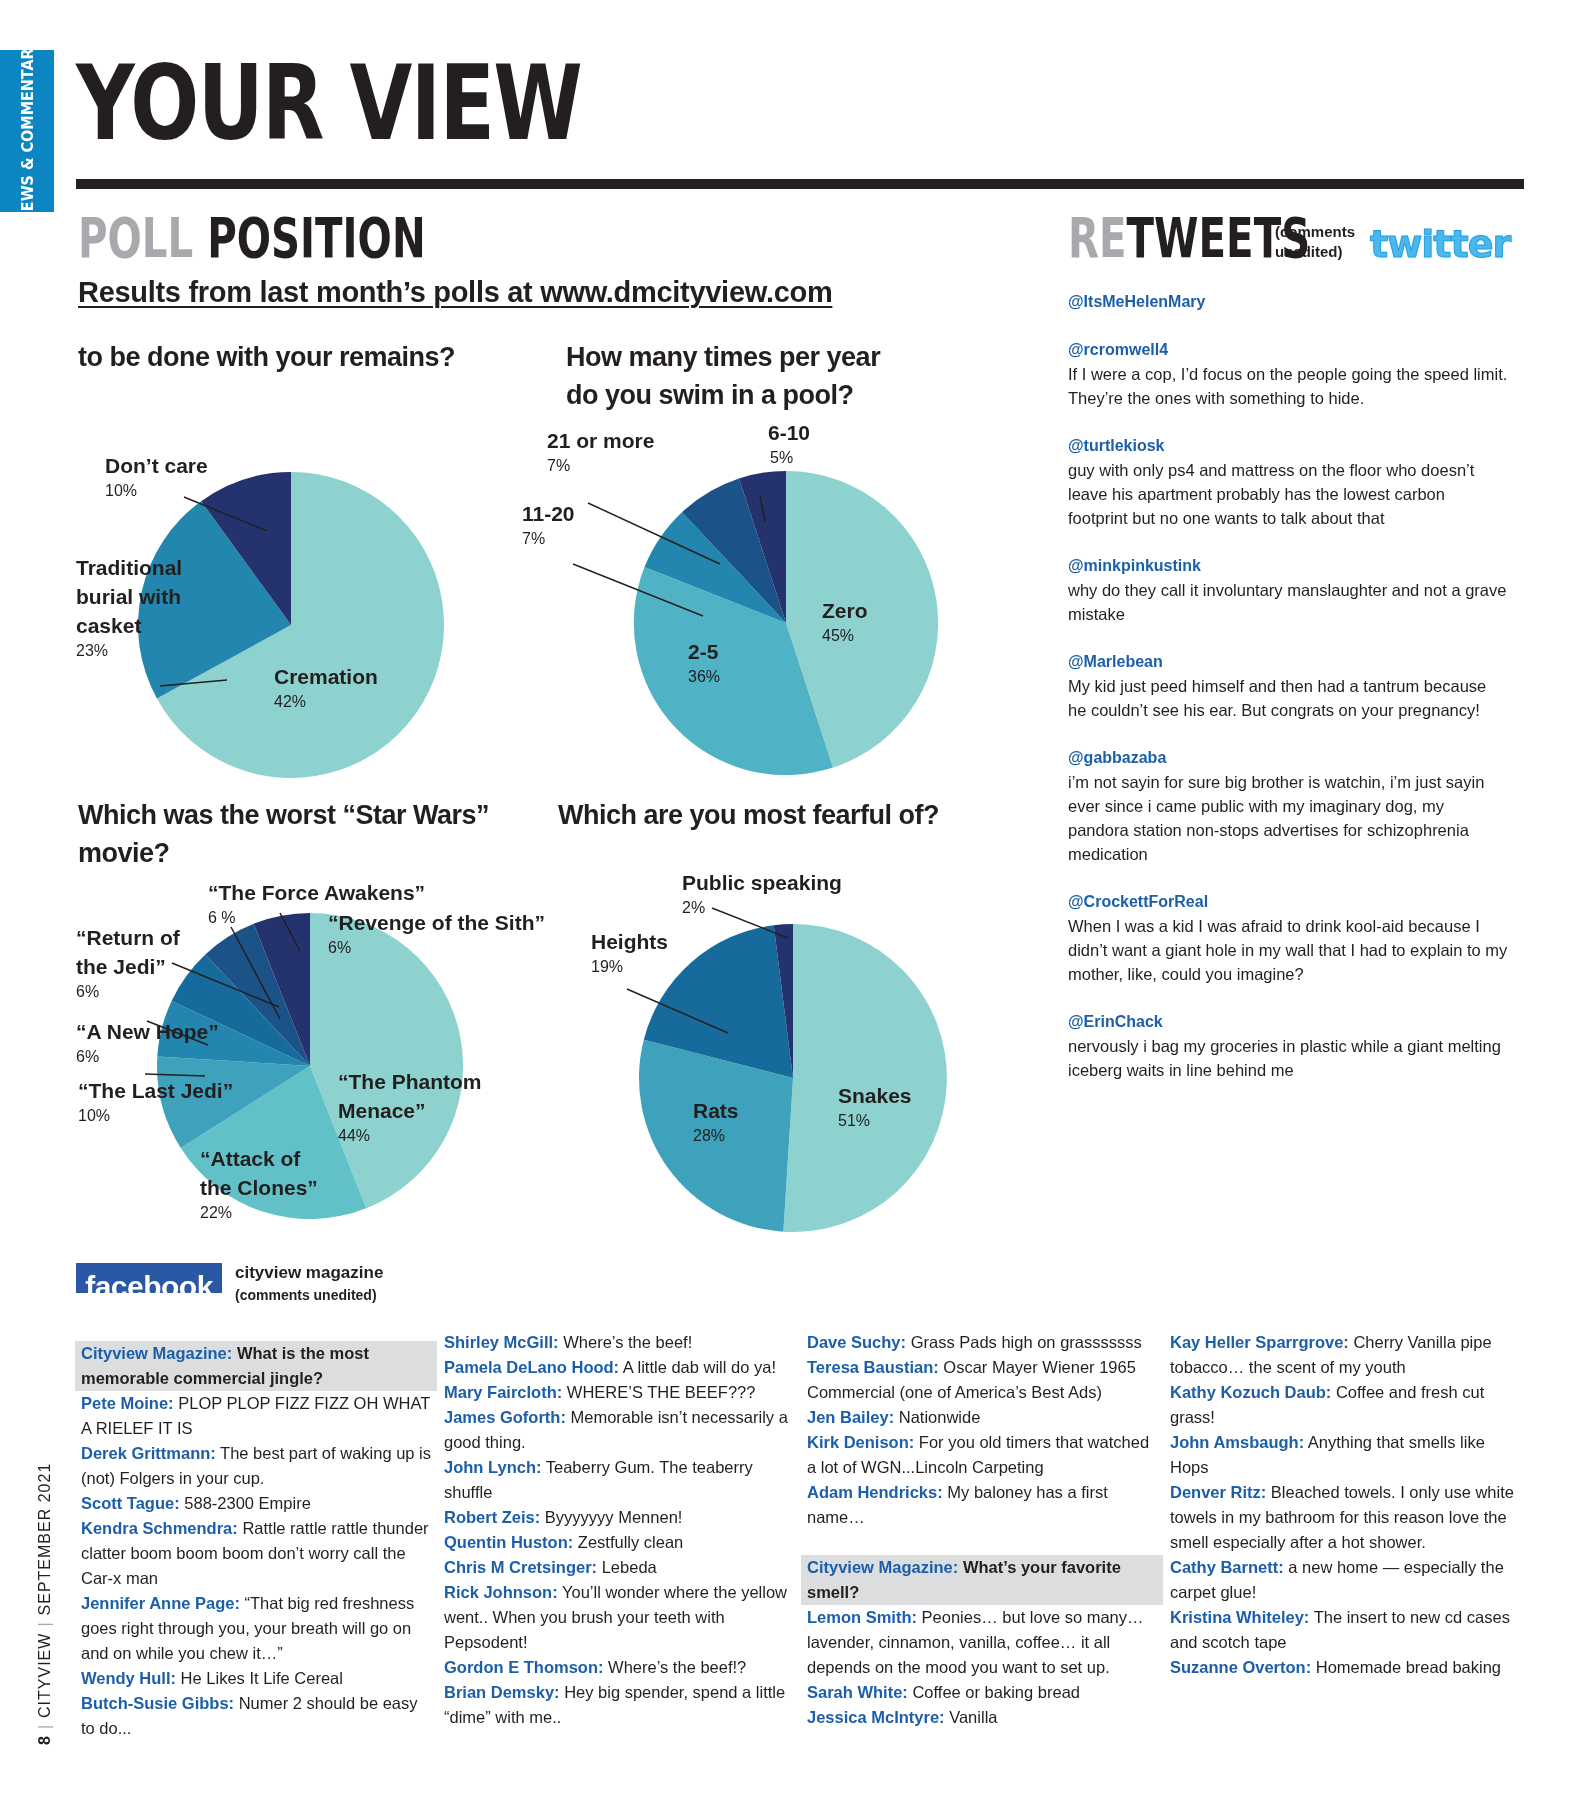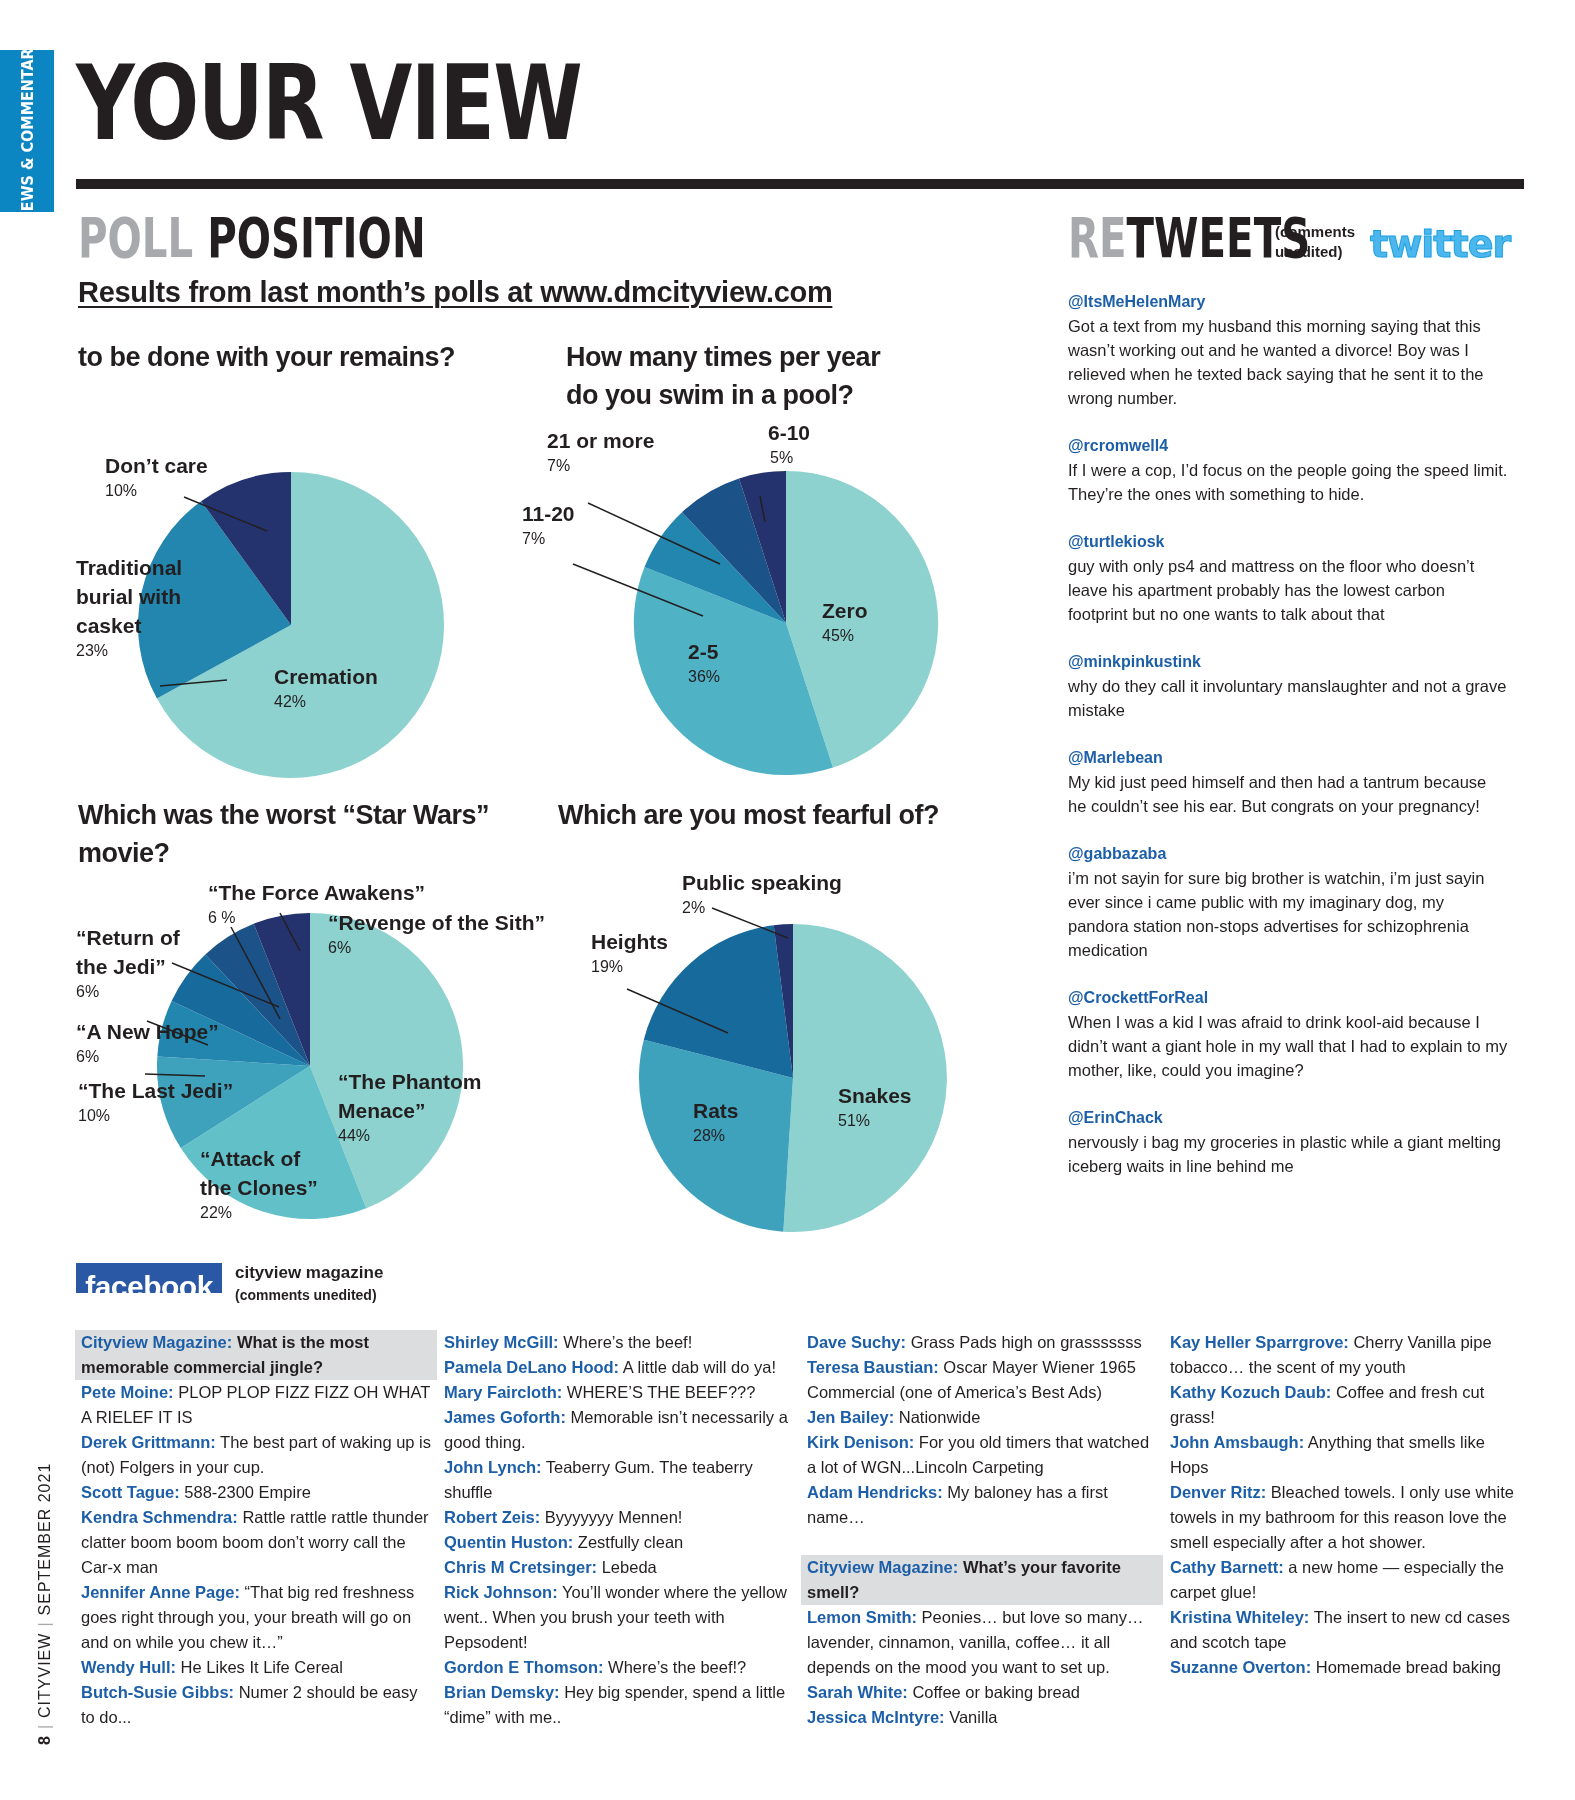--- a/index.html
+++ b/index.html
@@ -234,21 +234,20 @@
 </div>
 <div class="rt-note">
   <div>(comments</div>
   <div>unedited)</div>
 </div>
 <div class="twitter-logo">twitter</div>
 
 <div class="tweets">
   <div class="tweet">
       <span class="handle">@ItsMeHelenMary</span>
-      <span class="text">Got a text from my husband this morning saying that this wasn’t working out and he wanted a divorce! Boy was I relieved when he texted back saying that he sent it to the wrong number.</span>
     </div>
   <div class="tweet">
       <span class="handle">@rcromwell4</span>
       <span class="text">If I were a cop, I’d focus on the people going the speed limit. They’re the ones with something to hide.</span>
     </div>
   <div class="tweet">
       <span class="handle">@turtlekiosk</span>
       <span class="text">guy with only ps4 and mattress on the floor who doesn’t leave his apartment probably has the lowest carbon footprint but no one wants to talk about that</span>
     </div>
   <div class="tweet">
@@ -272,21 +271,21 @@
       <span class="text">nervously i bag my groceries in plastic while a giant melting iceberg waits in line behind me</span>
     </div>
 </div>
 
 <div class="fb-logo">facebook</div>
 <div class="fb-head">
   <span class="a">cityview magazine</span>
   <span class="b">(comments unedited)</span>
 </div>
 
-<div class="fb-col" style="left:81px;">
+<div class="fb-col" style="left:81px;margin-top:11px;">
   <div class="fb-q"><span class="who">Cityview Magazine:</span><span> What is the most memorable commercial jingle?</span></div>
   <div class="c"><span class="who">Pete Moine:</span><span> PLOP PLOP FIZZ FIZZ OH WHAT A RIELEF IT IS</span></div>
   <div class="c"><span class="who">Derek Grittmann:</span><span> The best part of waking up is (not) Folgers in your cup.</span></div>
   <div class="c"><span class="who">Scott Tague:</span><span> 588-2300 Empire</span></div>
   <div class="c"><span class="who">Kendra Schmendra:</span><span> Rattle rattle rattle thunder clatter boom boom boom don’t worry call the Car-x man</span></div>
   <div class="c"><span class="who">Jennifer Anne Page:</span><span> “That big red freshness goes right through you, your breath will go on and on while you chew it…”</span></div>
   <div class="c"><span class="who">Wendy Hull:</span><span> He Likes It Life Cereal</span></div>
   <div class="c"><span class="who">Butch-Susie Gibbs:</span><span> Numer 2 should be easy to do...</span></div>
 </div>
 

